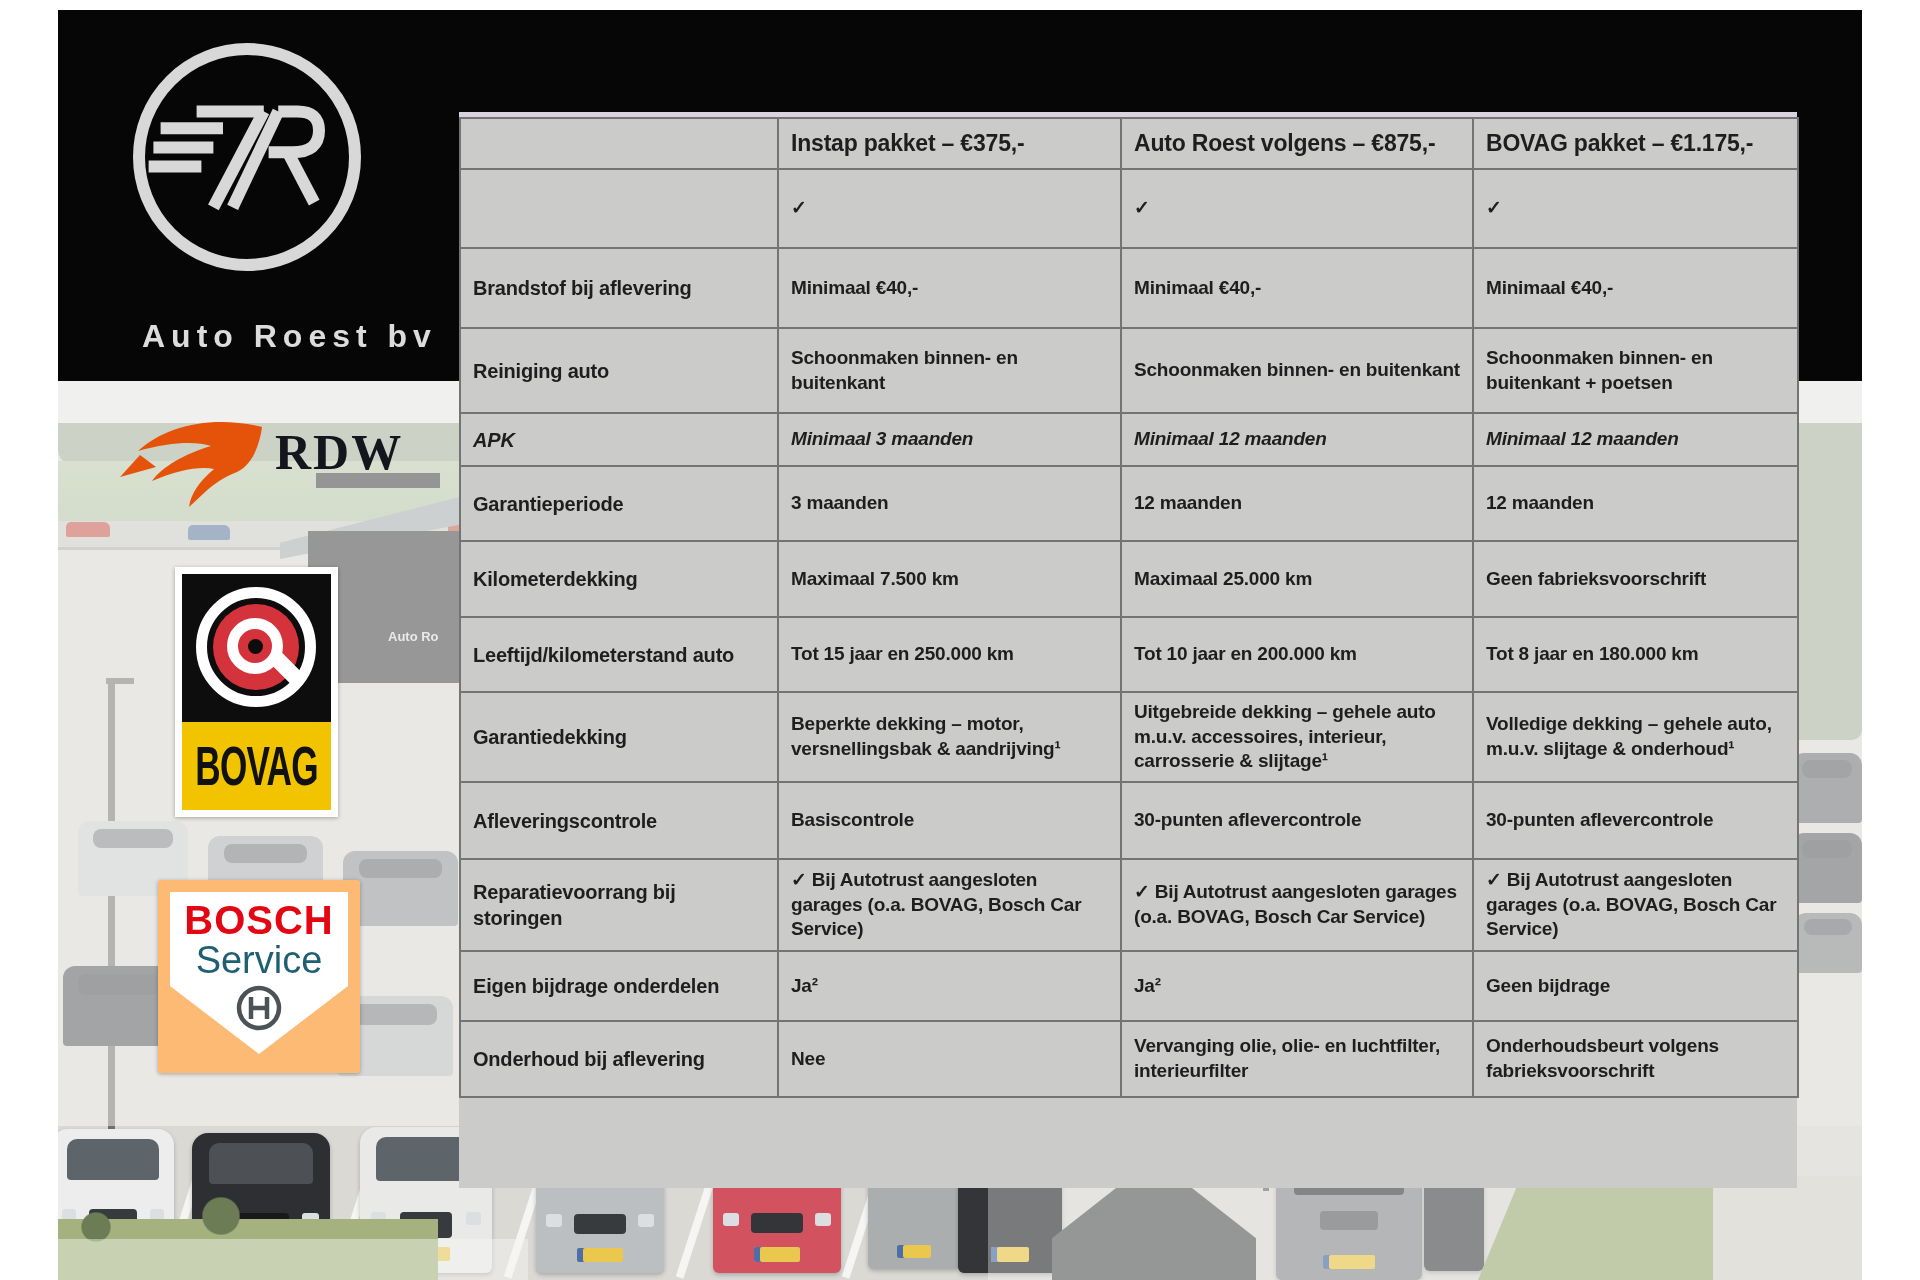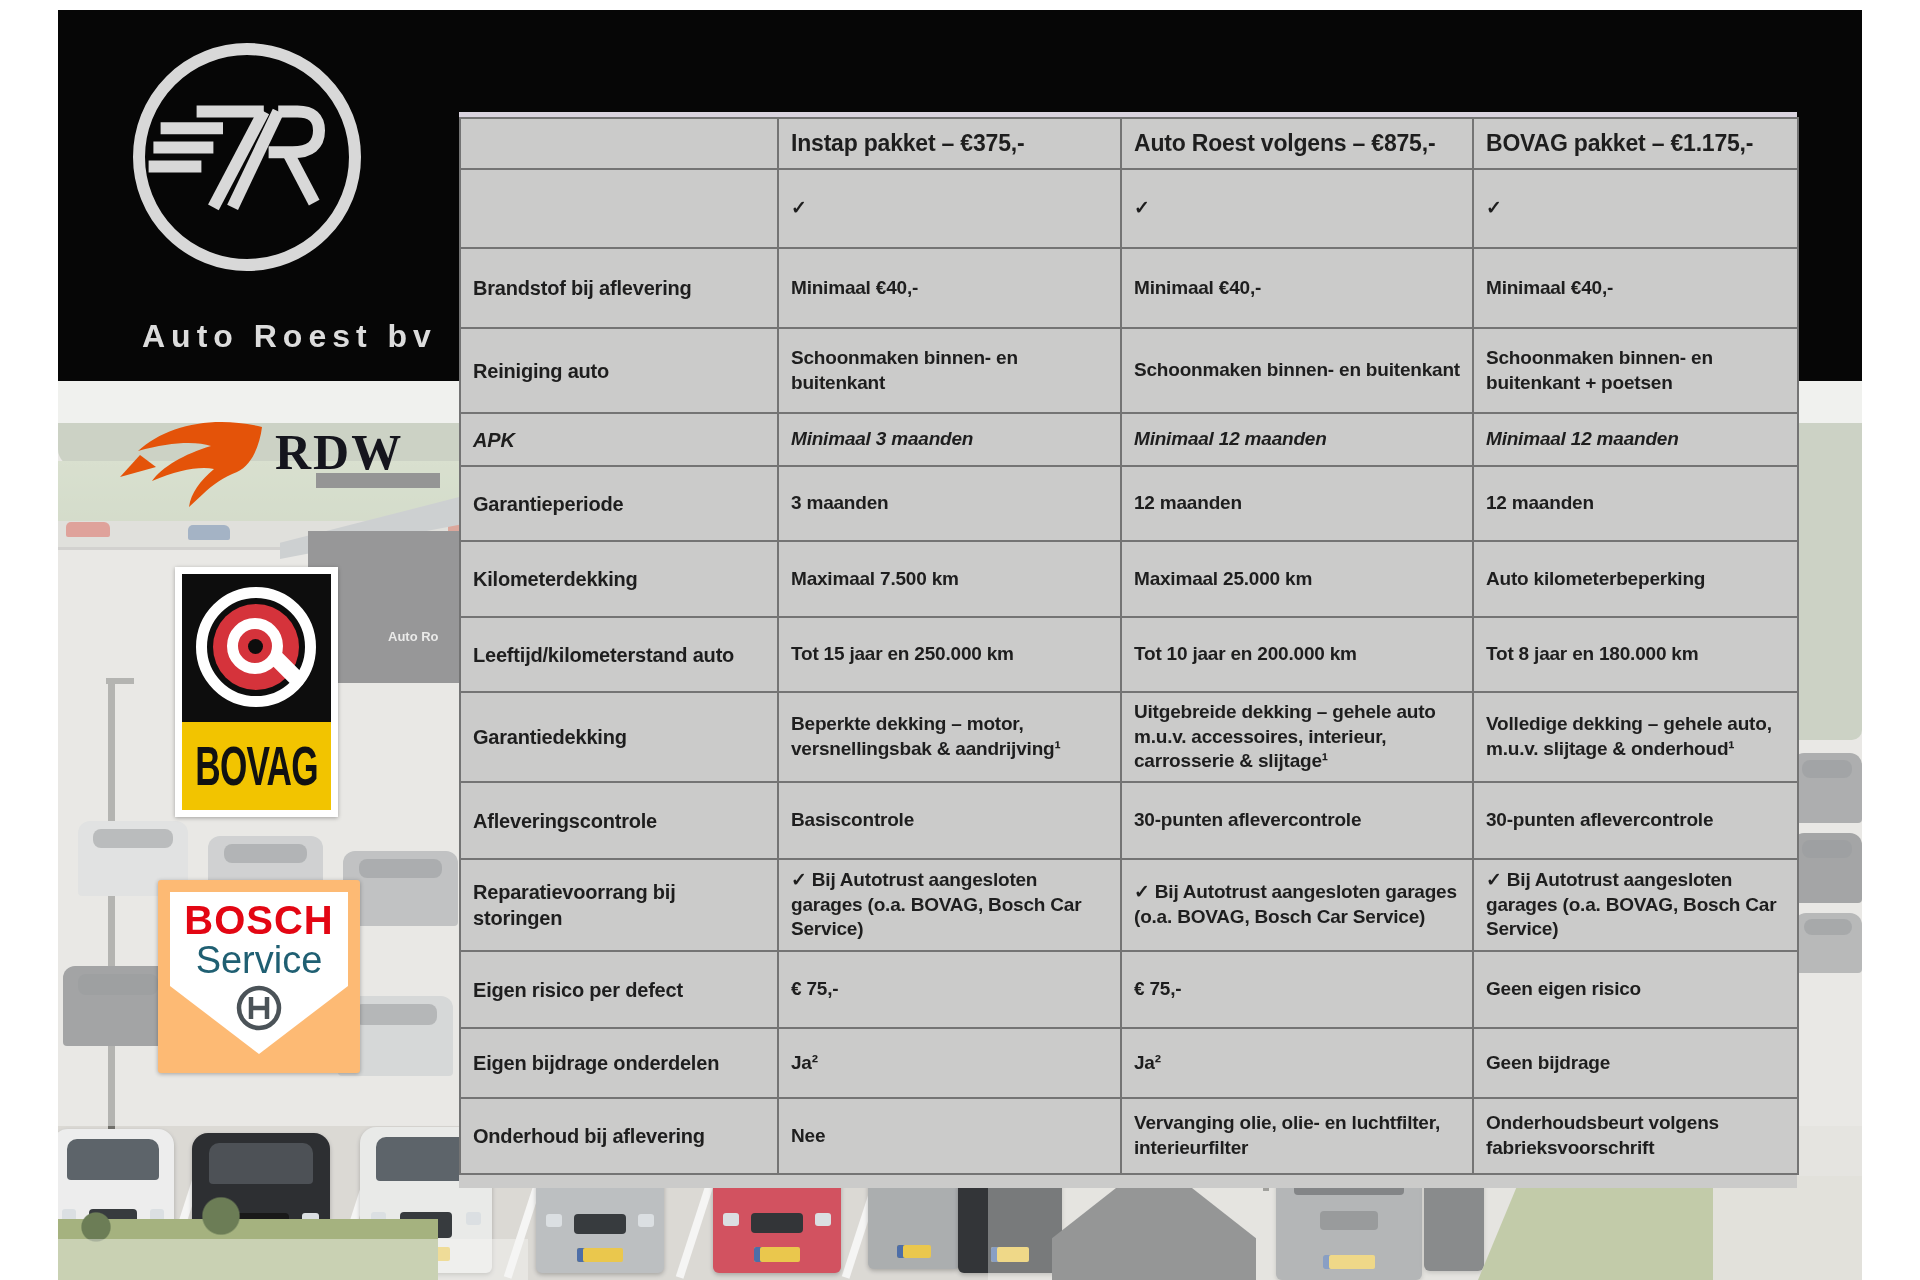--- a/index.html
+++ b/index.html
@@ -285,21 +285,21 @@
           <tr style="height: 75px;">
             <td class="rowlabel">Garantieperiode</td>
             <td>3 maanden</td>
             <td>12 maanden</td>
             <td>12 maanden</td>
           </tr>
           <tr style="height: 76px;">
             <td class="rowlabel">Kilometerdekking</td>
             <td>Maximaal 7.500 km</td>
             <td>Maximaal 25.000 km</td>
-            <td>Auto kilometerbeperking</td>
+            <td>Geen fabrieksvoorschrift</td>
           </tr>
           <tr style="height: 75px;">
             <td class="rowlabel">Leeftijd/kilometerstand auto</td>
             <td>Tot 15 jaar en 250.000 km</td>
             <td>Tot 10 jaar en 200.000 km</td>
             <td>Tot 8 jaar en 180.000 km</td>
           </tr>
           <tr style="height: 90px;">
             <td class="rowlabel">Garantiedekking</td>
             <td>Beperkte dekking – motor, versnellingsbak &amp; aandrijving¹</td>
@@ -311,26 +311,20 @@
             <td>Basiscontrole</td>
             <td>30-punten aflevercontrole</td>
             <td>30-punten aflevercontrole</td>
           </tr>
           <tr style="height: 92px;">
             <td class="rowlabel">Reparatievoorrang bij storingen</td>
             <td>✓ Bij Autotrust aangesloten garages (o.a. BOVAG, Bosch Car Service)</td>
             <td>✓ Bij Autotrust aangesloten garages (o.a. BOVAG, Bosch Car Service)</td>
             <td>✓ Bij Autotrust aangesloten garages (o.a. BOVAG, Bosch Car Service)</td>
           </tr>
-          <tr style="height: 77px;">
-            <td class="rowlabel">Eigen risico per defect</td>
-            <td>€ 75,-</td>
-            <td>€ 75,-</td>
-            <td>Geen eigen risico</td>
-          </tr>
           <tr style="height: 70px;">
             <td class="rowlabel">Eigen bijdrage onderdelen</td>
             <td>Ja²</td>
             <td>Ja²</td>
             <td>Geen bijdrage</td>
           </tr>
           <tr style="height: 76px;">
             <td class="rowlabel">Onderhoud bij aflevering</td>
             <td>Nee</td>
             <td>Vervanging olie, olie- en luchtfilter, interieurfilter</td>

